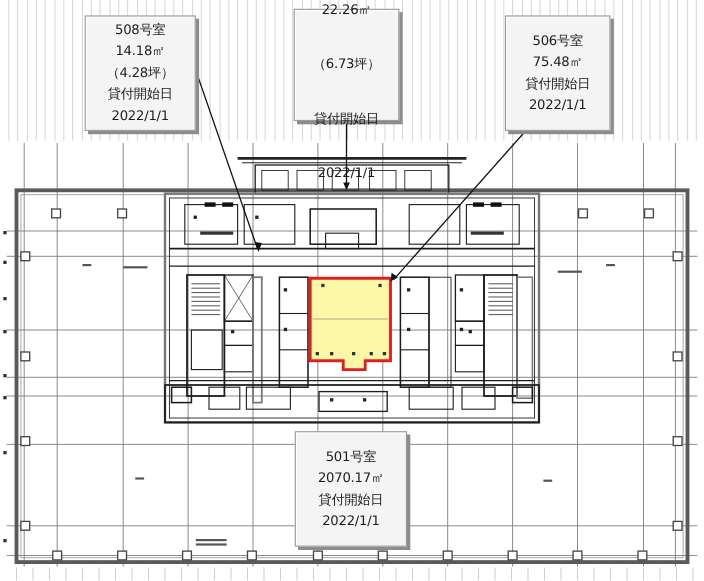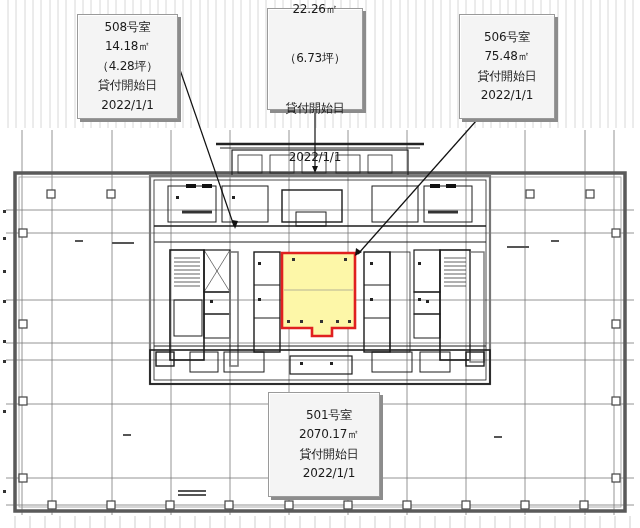--- a/index.html
+++ b/index.html
@@ -360,20 +360,20 @@
     <div>2022/1/1</div>
   </div>
 
   <div class="callout" style="left:459px; top:14px; width:94px; height:103px;">
     <div>506号室</div>
     <div>75.48㎡</div>
     <div>貸付開始日</div>
     <div>2022/1/1</div>
   </div>
 
-  <div class="callout" style="left:268px; top:392px; width:100px; height:103px;padding-left:10px;">
+  <div class="callout" style="left:268px; top:392px; width:100px; height:103px;">
     <div>501号室</div>
     <div>2070.17㎡</div>
     <div>貸付開始日</div>
     <div>2022/1/1</div>
   </div>
 
 </div>
 
 </body></html>

